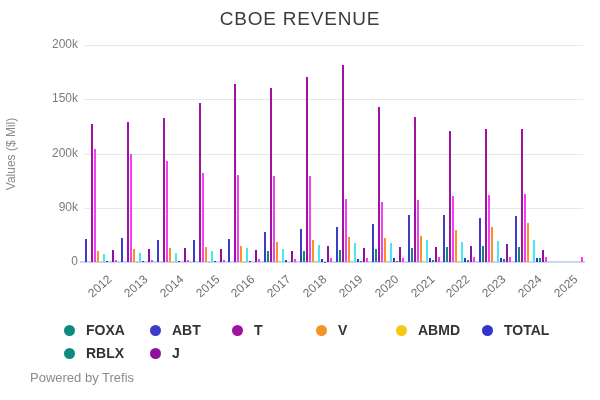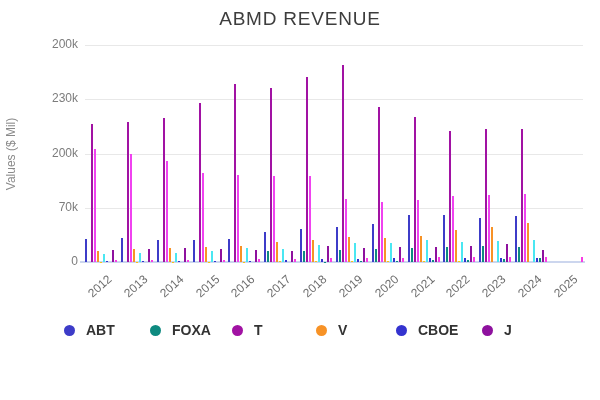--- a/index.html
+++ b/index.html
@@ -22,27 +22,27 @@
           grid-template-columns:86px 82px 84px 80px 86px 92px;row-gap:3px;}
   .legend-item{display:flex;align-items:center;height:20px;cursor:pointer;}
   .legend-dot{width:11px;height:11px;border-radius:50%;margin-right:11px;flex:none;}
   .legend-label{font-size:14px;font-weight:bold;color:#333333;}
   .footer{position:absolute;left:30px;top:370px;font-size:13px;color:#8b8b8b;}
 </style>
 </head>
 <body>
 
 <div id="screen">
-  <div class="title">ABMD REVENUE</div>
+  <div class="title">CBOE REVENUE</div>
   <div class="y-axis-label">Values ($ Mil)</div>
   <div id="yticks">
       <div class="y-tick" style="left: 32px; top: 37px;">200k</div>
-      <div class="y-tick" style="left: 32px; top: 91.25px;">230k</div>
+      <div class="y-tick" style="left: 32px; top: 91.25px;">150k</div>
       <div class="y-tick" style="left: 32px; top: 145.5px;">200k</div>
-      <div class="y-tick" style="left: 32px; top: 199.75px;">70k</div>
+      <div class="y-tick" style="left: 32px; top: 199.75px;">90k</div>
       <div class="y-tick" style="left: 32px; top: 254px;">0</div>
     </div>
   <div id="grid">
       <div class="gridline" style="top: 45px;"></div>
       <div class="gridline" style="top: 99.25px;"></div>
       <div class="gridline" style="top: 153.5px;"></div>
       <div class="gridline" style="top: 207.75px;"></div>
       <div class="baseline" style="top: 261px;"></div>
     </div>
   <div id="plot">
@@ -240,37 +240,46 @@
       <div class="x-tick" style="left: 315.923px; top: 272px;">2019</div>
       <div class="x-tick" style="left: 351.769px; top: 272px;">2020</div>
       <div class="x-tick" style="left: 387.615px; top: 272px;">2021</div>
       <div class="x-tick" style="left: 423.462px; top: 272px;">2022</div>
       <div class="x-tick" style="left: 459.308px; top: 272px;">2023</div>
       <div class="x-tick" style="left: 495.154px; top: 272px;">2024</div>
       <div class="x-tick" style="left: 531px; top: 272px;">2025</div>
     </div>
   <div id="legend">
       <div class="legend-item">
+        <span class="legend-dot" style="background: rgb(14, 138, 128);"></span>
+        <span class="legend-label">FOXA</span>
+      </div>
+      <div class="legend-item">
         <span class="legend-dot" style="background: rgb(61, 60, 200);"></span>
         <span class="legend-label">ABT</span>
       </div>
       <div class="legend-item">
-        <span class="legend-dot" style="background: rgb(14, 138, 128);"></span>
-        <span class="legend-label">FOXA</span>
-      </div>
-      <div class="legend-item">
         <span class="legend-dot" style="background: rgb(161, 18, 163);"></span>
         <span class="legend-label">T</span>
       </div>
       <div class="legend-item">
         <span class="legend-dot" style="background: rgb(247, 146, 38);"></span>
         <span class="legend-label">V</span>
       </div>
       <div class="legend-item">
+        <span class="legend-dot" style="background: rgb(246, 199, 20);"></span>
+        <span class="legend-label">ABMD</span>
+      </div>
+      <div class="legend-item">
         <span class="legend-dot" style="background: rgb(52, 51, 207);"></span>
-        <span class="legend-label">CBOE</span>
+        <span class="legend-label">TOTAL</span>
+      </div>
+      <div class="legend-item">
+        <span class="legend-dot" style="background: rgb(14, 138, 128);"></span>
+        <span class="legend-label">RBLX</span>
       </div>
       <div class="legend-item">
         <span class="legend-dot" style="background: rgb(142, 17, 158);"></span>
         <span class="legend-label">J</span>
       </div>
     </div>
+  <div class="footer">Powered by Trefis</div>
 </div>
 
 </body></html>

